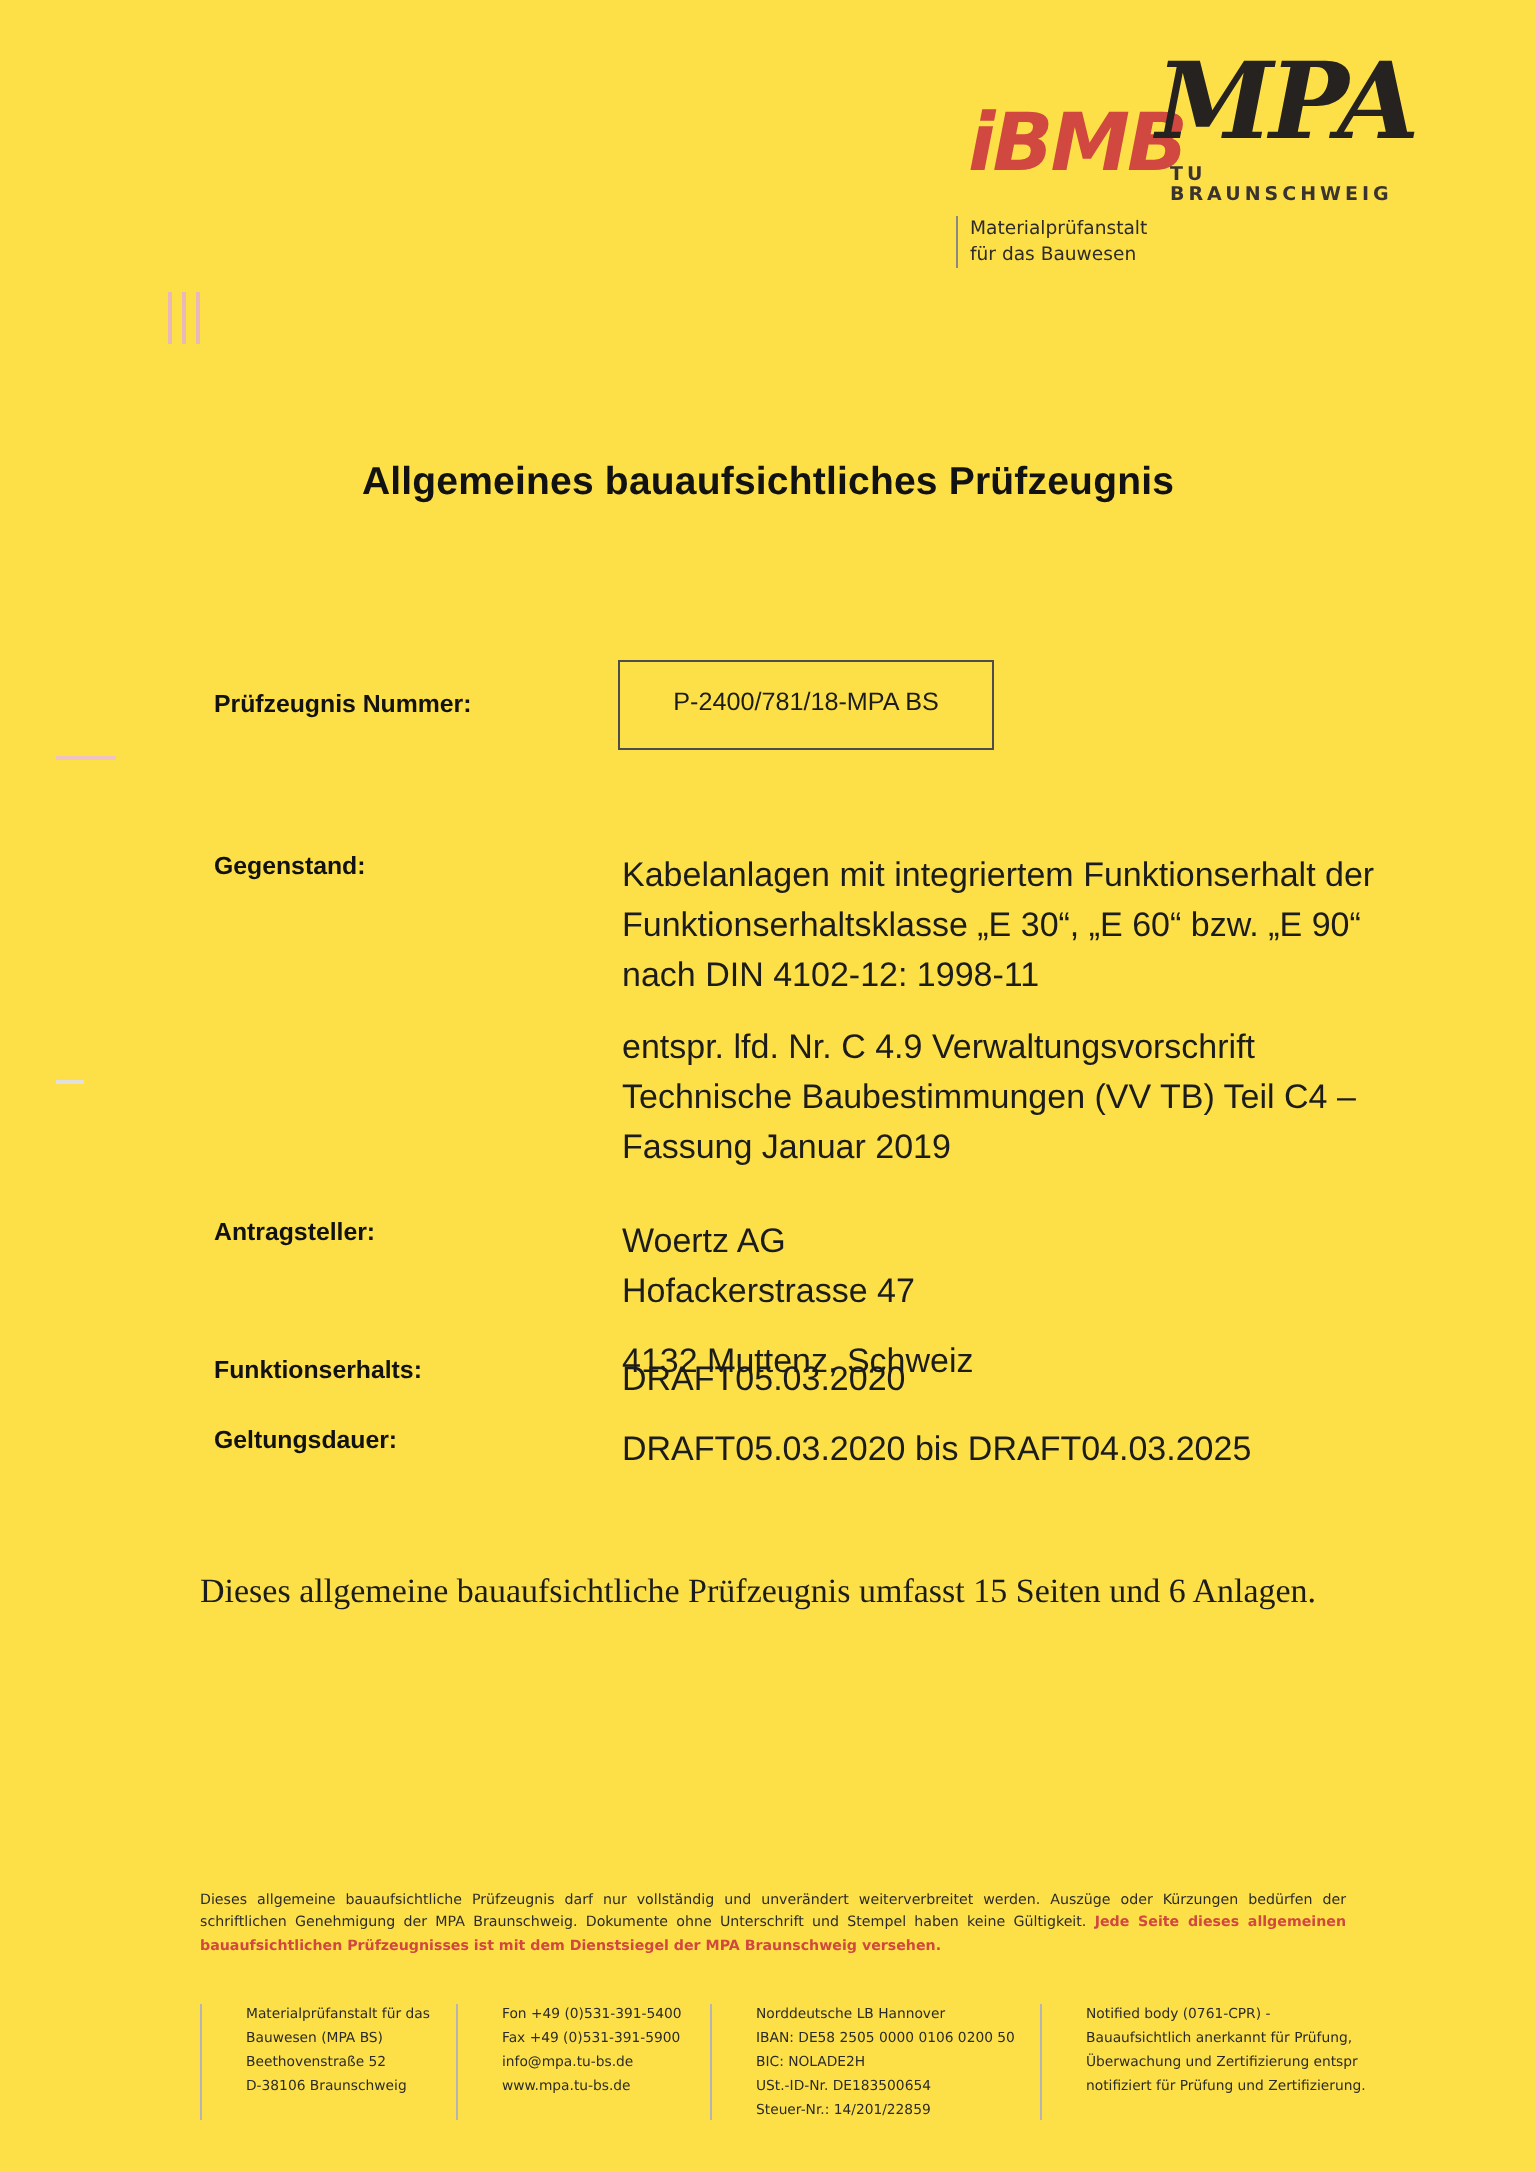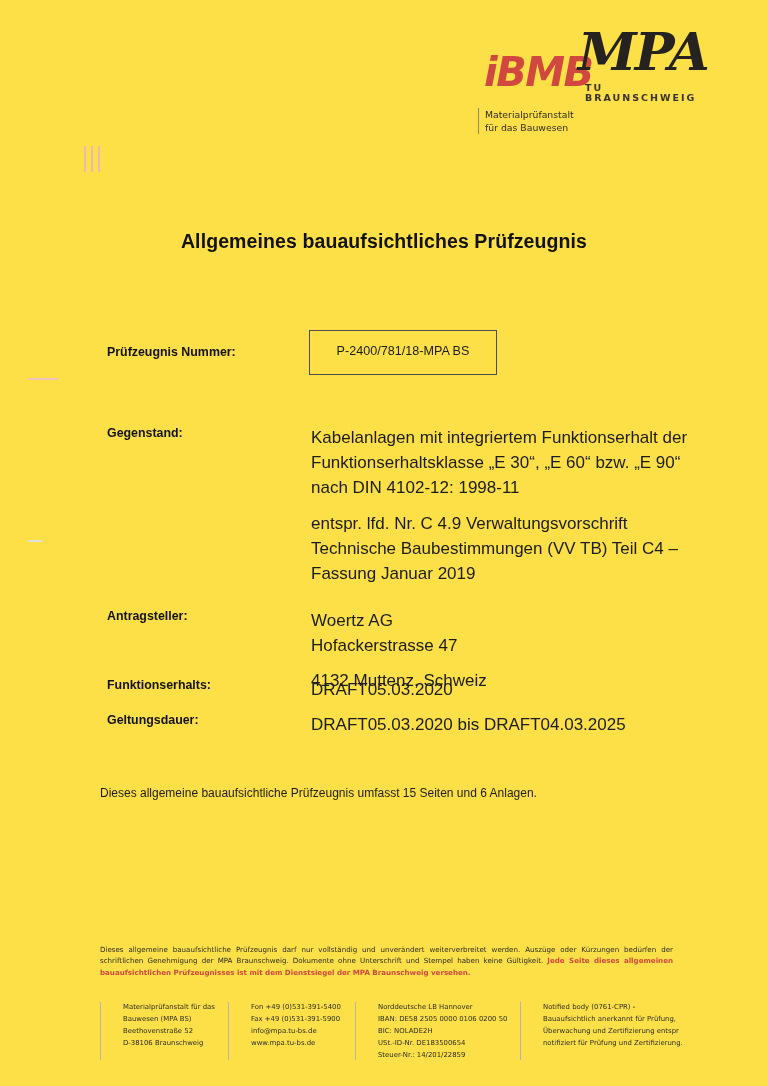--- a/index.html
+++ b/index.html
@@ -191,22 +191,23 @@
   }
 
   .addr-line2 { margin-top: 10px; }
 
   
   .pagecount {
     position: absolute;
     left: 100px;
     top: 786px;
     width: 600px;
-    font-size: 12px;
+    font-size: 17px;
     color: #1c1c1c;
+    font-family: Liberation Serif, serif;
   }
 
   
   .disclaimer {
     position: absolute;
     left: 100px;
     top: 944px;
     width: 573px;
     font-family: "DejaVu Sans", sans-serif;
     font-size: 7.1px;

